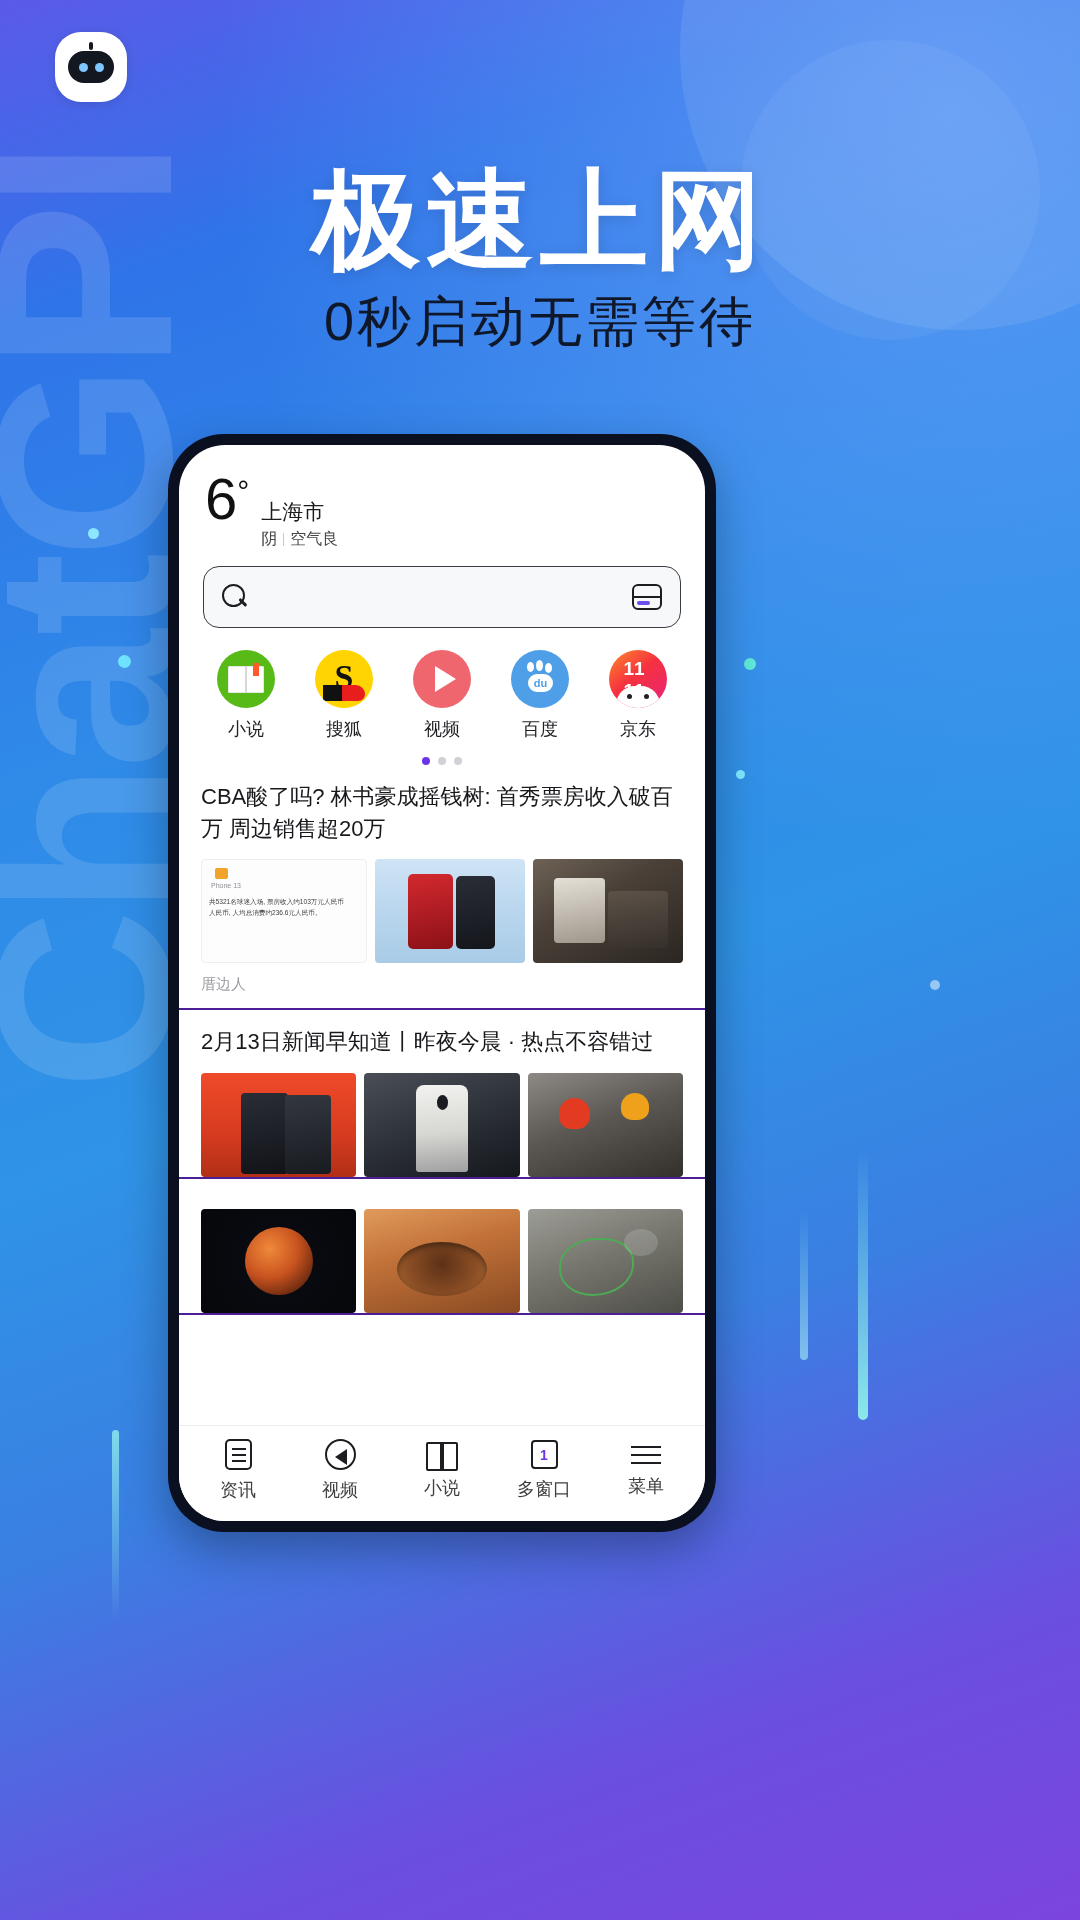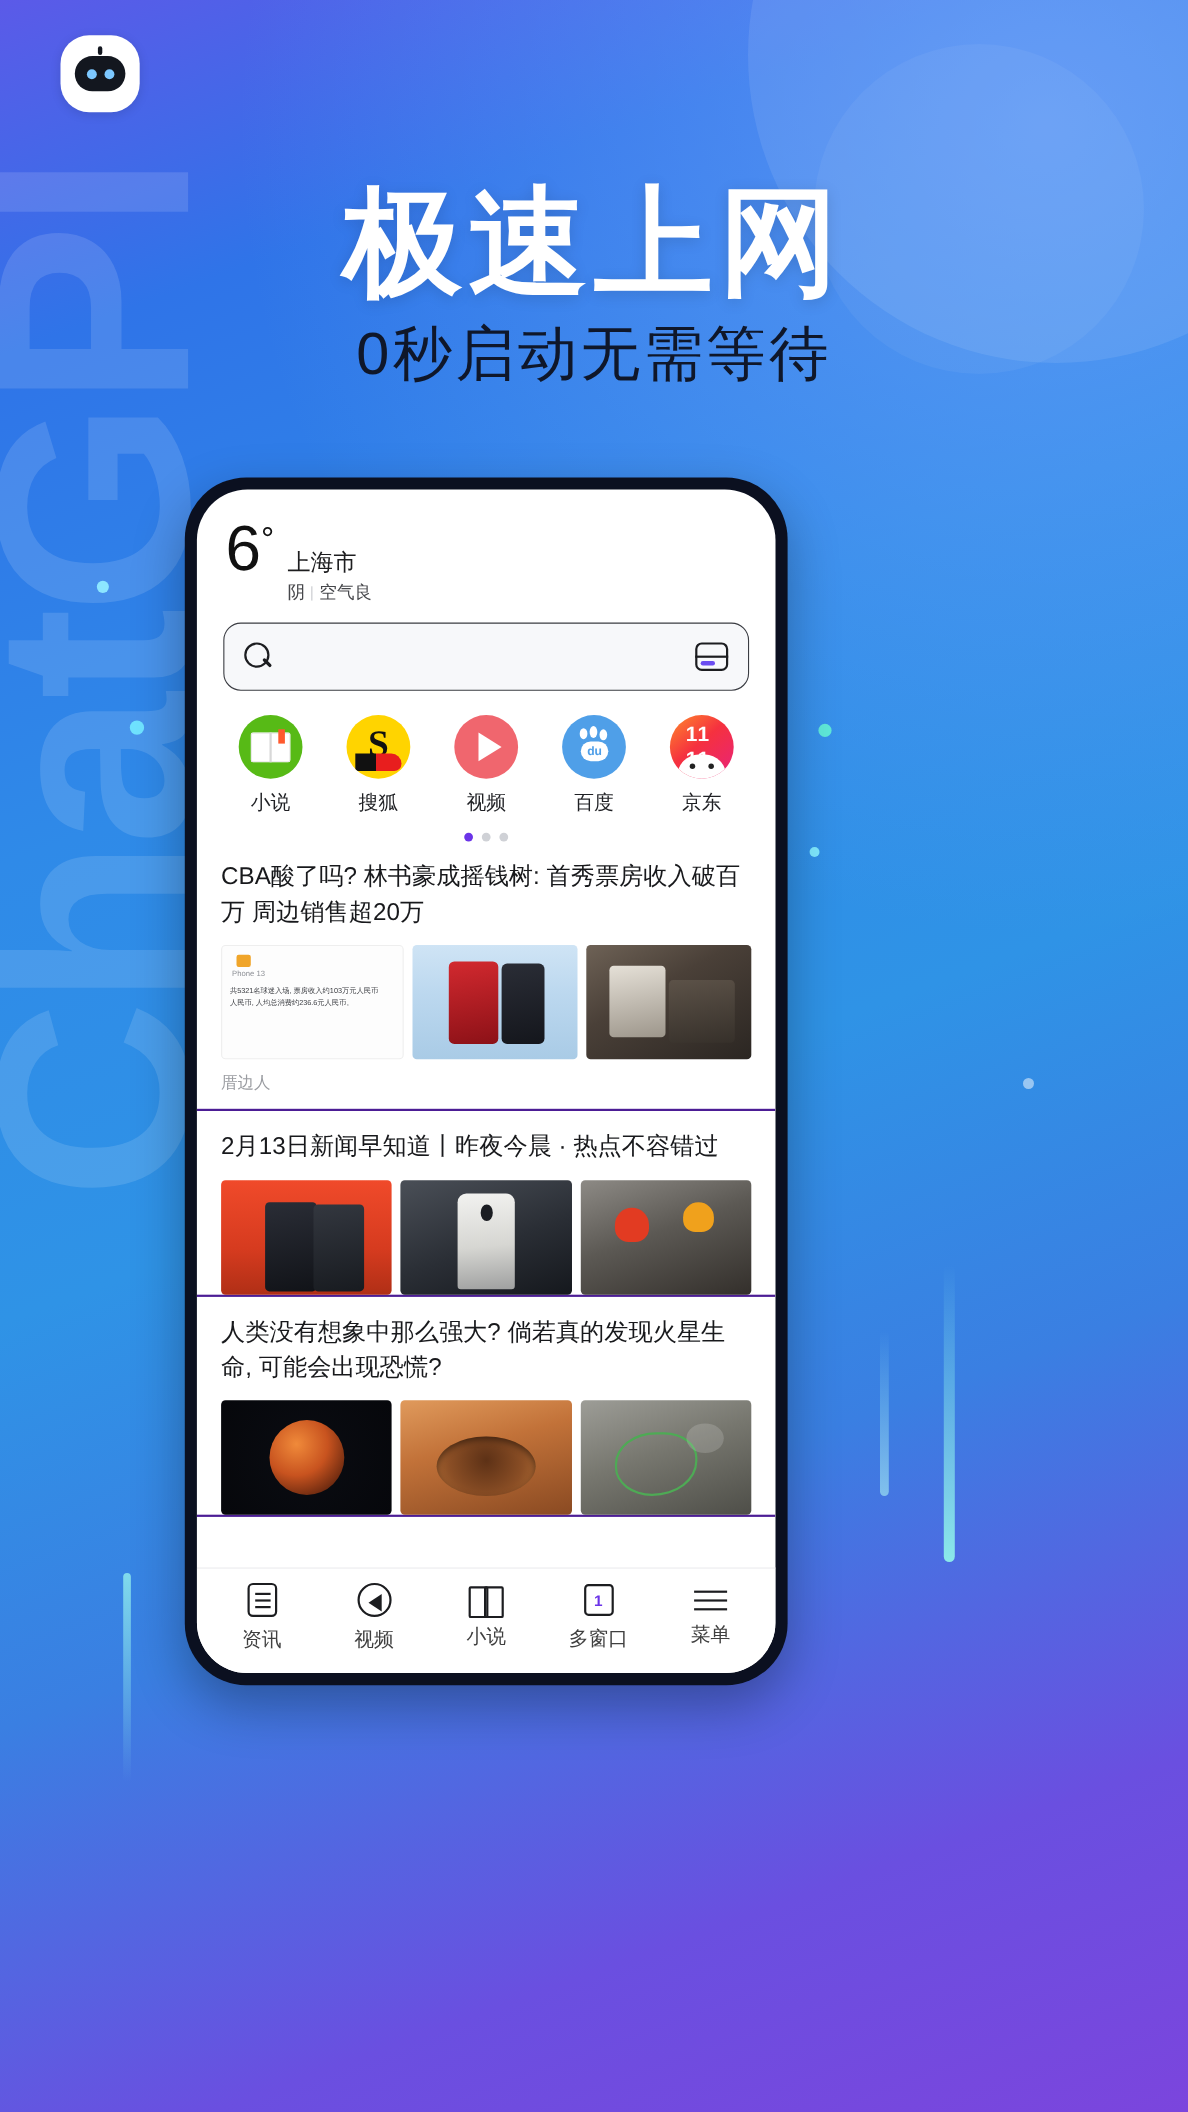--- a/index.html
+++ b/index.html
@@ -505,21 +505,20 @@
       <div class="card">
         <div class="card-title">2月13日新闻早知道丨昨夜今晨 · 热点不容错过</div>
         <div class="thumbs">
           <div class="thumb t-flags"></div>
           <div class="thumb t-speech"></div>
           <div class="thumb t-rescue"></div>
         </div>
       </div>
 
       <div class="card">
-        <div class="card-title">人类没有想象中那么强大? 倘若真的发现火星生命, 可能会出现恐慌?</div>
         <div class="thumbs">
           <div class="thumb t-mars"></div>
           <div class="thumb t-crater"></div>
           <div class="thumb t-moon"></div>
         </div>
       </div>
 
     </div>
 
     <div class="bottomnav">

